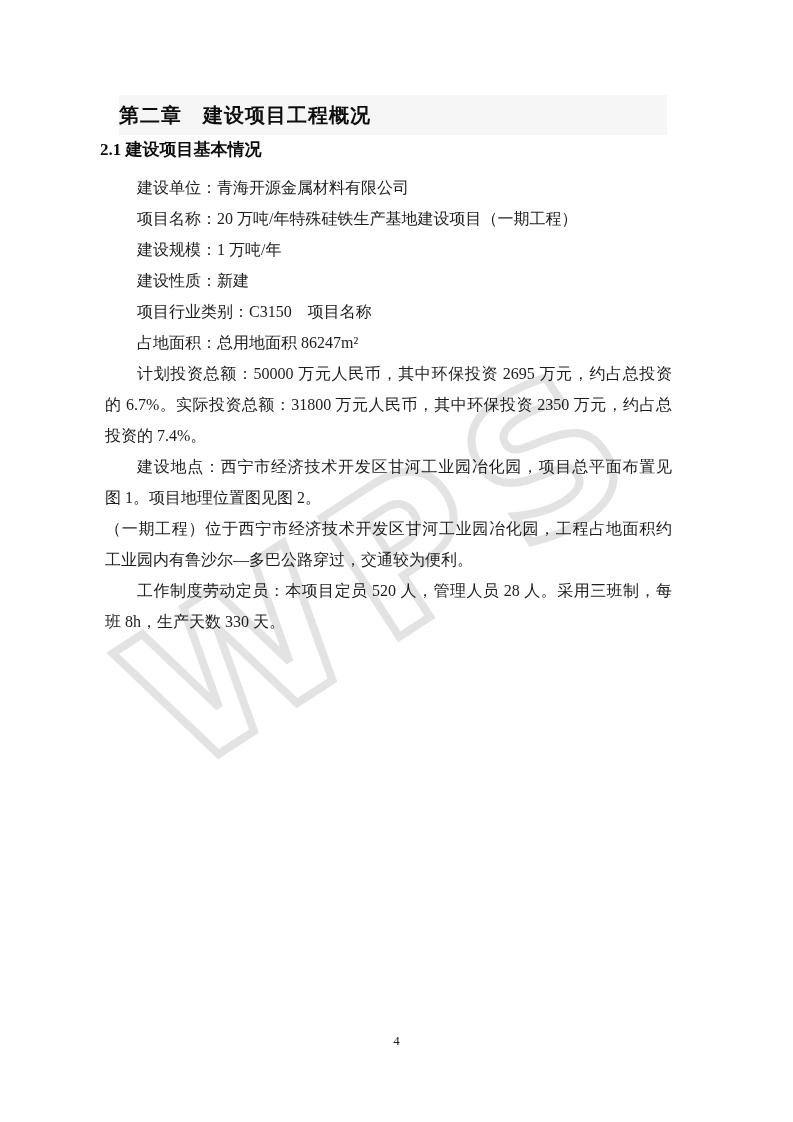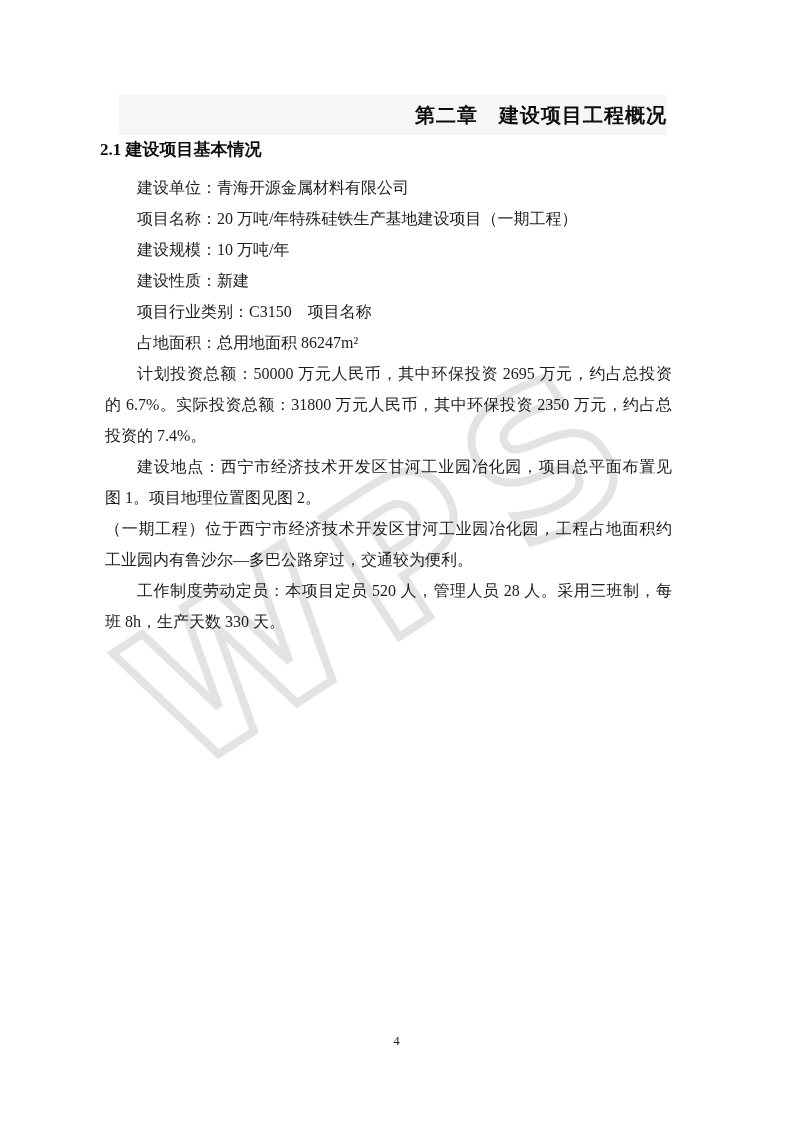--- a/index.html
+++ b/index.html
@@ -44,21 +44,21 @@
   }
   .chapter-band {
     position: absolute;
     left: 119px;
     top: 95px;
     width: 548px;
     height: 40px;
     background: #f6f6f6;
     display: flex;
     align-items: center;
-    justify-content: flex-end;
+    justify-content: flex-start;
   }
   .chapter-title {
     margin: 0;
     font-size: 20px;
     font-weight: bold;
     color: #0d0d0d;
     letter-spacing: 1px;
     white-space: nowrap;
   }
   .section-heading {
@@ -112,21 +112,21 @@
 
     <div class="chapter-band">
       <h1 class="chapter-title">第二章　建设项目工程概况</h1>
     </div>
 
     <h2 class="section-heading">2.1 建设项目基本情况</h2>
 
     <div class="doc-body">
         <div class="line indent last">建设单位：青海开源金属材料有限公司</div>
         <div class="line indent last">项目名称：20 万吨/年特殊硅铁生产基地建设项目（一期工程）</div>
-        <div class="line indent last">建设规模：10 万吨/年</div>
+        <div class="line indent last">建设规模：1 万吨/年</div>
         <div class="line indent last">建设性质：新建</div>
         <div class="line indent last">项目行业类别：C3150　项目名称</div>
         <div class="line indent last">占地面积：总用地面积 86247m²</div>
         <div class="line indent">计划投资总额：50000 万元人民币，其中环保投资 2695 万元，约占总投资</div>
         <div class="line">的 6.7%。实际投资总额：31800 万元人民币，其中环保投资 2350 万元，约占总</div>
         <div class="line last">投资的 7.4%。</div>
         <div class="line indent">建设地点：西宁市经济技术开发区甘河工业园冶化园，项目总平面布置见</div>
         <div class="line last">图 1。项目地理位置图见图 2。</div>
         <div class="line">（一期工程）位于西宁市经济技术开发区甘河工业园冶化园，工程占地面积约</div>
         <div class="line last">工业园内有鲁沙尔—多巴公路穿过，交通较为便利。</div>

